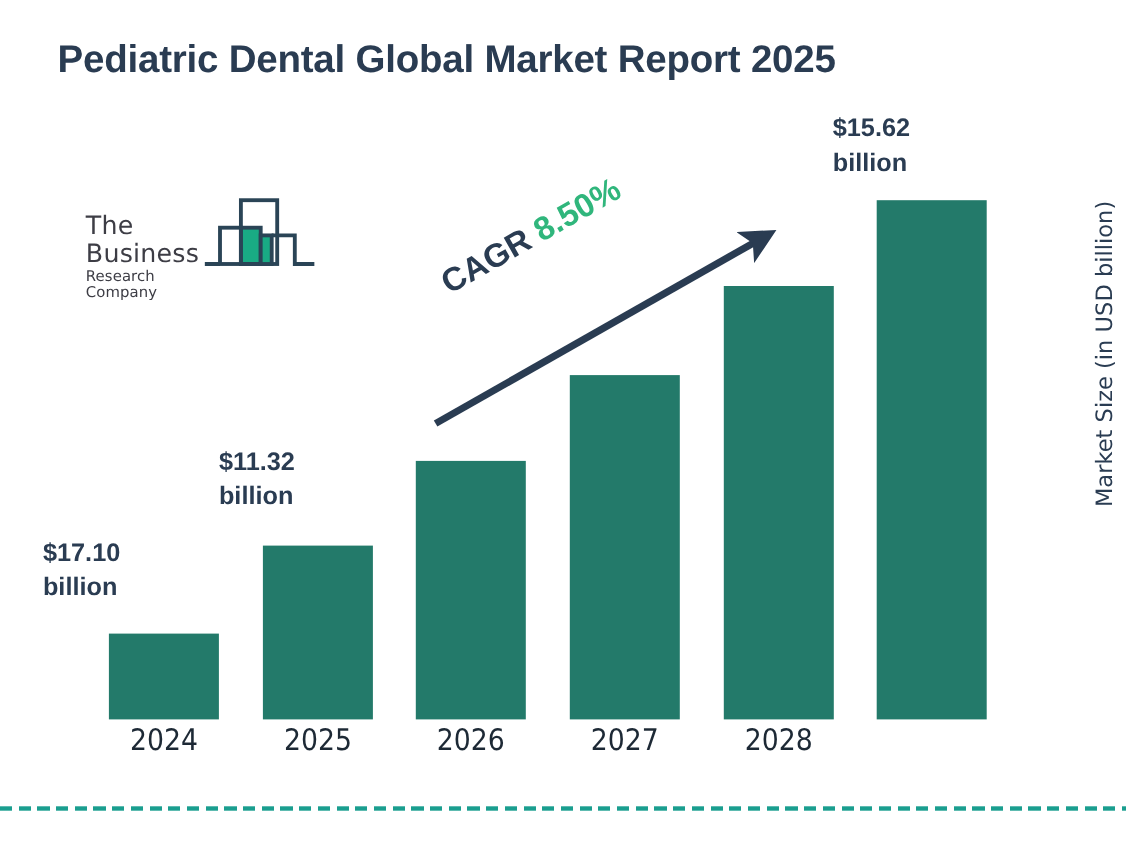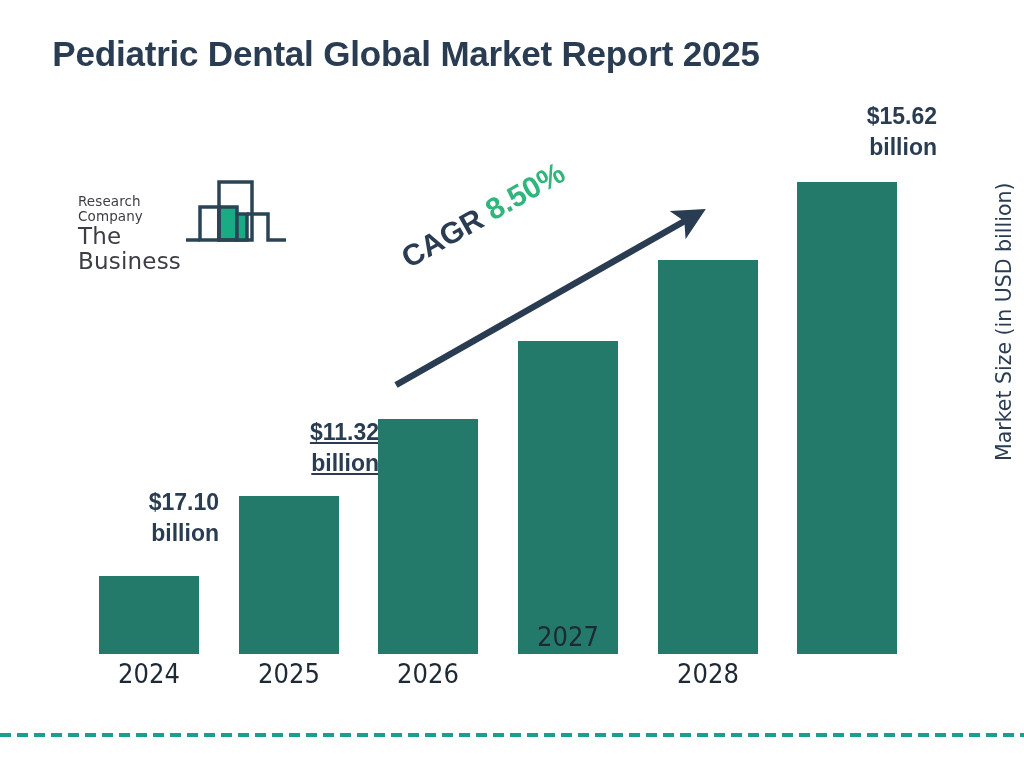--- a/index.html
+++ b/index.html
@@ -78,21 +78,21 @@
     top: 0;
     width: 1024px;
     height: 768px;
   }
   .bar {
     position: absolute;
     background: #237a6a;
   }
   .bar-value {
     position: absolute;
-    text-align: right;
+    text-align: left;
     font-size: 23px;
     font-weight: bold;
     color: #2a3c52;
     line-height: 31px;
   }
   .tick-label {
     position: absolute;
     text-align: center;
     font-size: 27px;
     color: #1d2935;
@@ -153,22 +153,22 @@
 </style>
 </head>
 <body>
 
 <div id="stage">
 
   <div id="chart-title">Pediatric Dental Global Market Report 2025</div>
 
   <div id="logo">
     <div id="logo-text">
+      <div id="logo-line-1">The Business</div>
       <div id="logo-line-2">Research Company</div>
-      <div id="logo-line-1">The Business</div>
     </div>
     <svg id="logo-mark" viewBox="0 0 100 72">
       <path d="M0 64 H14" stroke="#2a4456" stroke-width="3.5" fill="none"></path>
       <rect x="14" y="31" width="19" height="33" fill="#ffffff" stroke="#2a4456" stroke-width="3.5"></rect>
       <rect x="33" y="31" width="18" height="33" fill="#19ab84" stroke="#2a4456" stroke-width="3.5"></rect>
       <rect x="33" y="6" width="33" height="58" fill="none" stroke="#2a4456" stroke-width="3.5"></rect>
       <rect x="51" y="38" width="10" height="26" fill="#19ab84" stroke="#2a4456" stroke-width="3.5"></rect>
       <path d="M61 38 H82 V64 H100" stroke="#2a4456" stroke-width="3.5" fill="none"></path>
     </svg>
   </div>
@@ -176,39 +176,39 @@
   <div id="plot">
 
     <div class="bar" style="left:99px;  top:576px; width:100px; height:78px;"></div>
     <div class="bar-value" style="left:39px; top:487px; width:180px;">
       <div>$17.10</div>
       <div>billion</div>
     </div>
     <div class="tick-label" style="left:59px; top:659px; width:180px;">2024</div>
 
     <div class="bar" style="left:239px; top:496px; width:100px; height:158px;"></div>
-    <div class="bar-value" style="left:199px; top:417px; width:180px;text-decoration:underline;">
+    <div class="bar-value" style="left:199px; top:404px; width:180px;">
       <div>$11.32</div>
       <div>billion</div>
     </div>
     <div class="tick-label" style="left:199px; top:659px; width:180px;">2025</div>
 
     <div class="bar" style="left:378px; top:419px; width:100px; height:235px;"></div>
     <div class="bar-value" style="left:338px; top:336px; width:180px;">
       <div></div>
       <div></div>
     </div>
     <div class="tick-label" style="left:338px; top:659px; width:180px;">2026</div>
 
     <div class="bar" style="left:518px; top:341px; width:100px; height:313px;"></div>
     <div class="bar-value" style="left:478px; top:258px; width:180px;">
       <div></div>
       <div></div>
     </div>
-    <div class="tick-label" style="left:478px; top:622px; width:180px;">2027</div>
+    <div class="tick-label" style="left:478px; top:659px; width:180px;">2027</div>
 
     <div class="bar" style="left:658px; top:260px; width:100px; height:394px;"></div>
     <div class="bar-value" style="left:618px; top:177px; width:180px;">
       <div></div>
       <div></div>
     </div>
     <div class="tick-label" style="left:618px; top:659px; width:180px;">2028</div>
 
     <div class="bar" style="left:797px; top:182px; width:100px; height:472px;"></div>
     <div class="bar-value" style="left:757px; top:101px; width:180px;">

